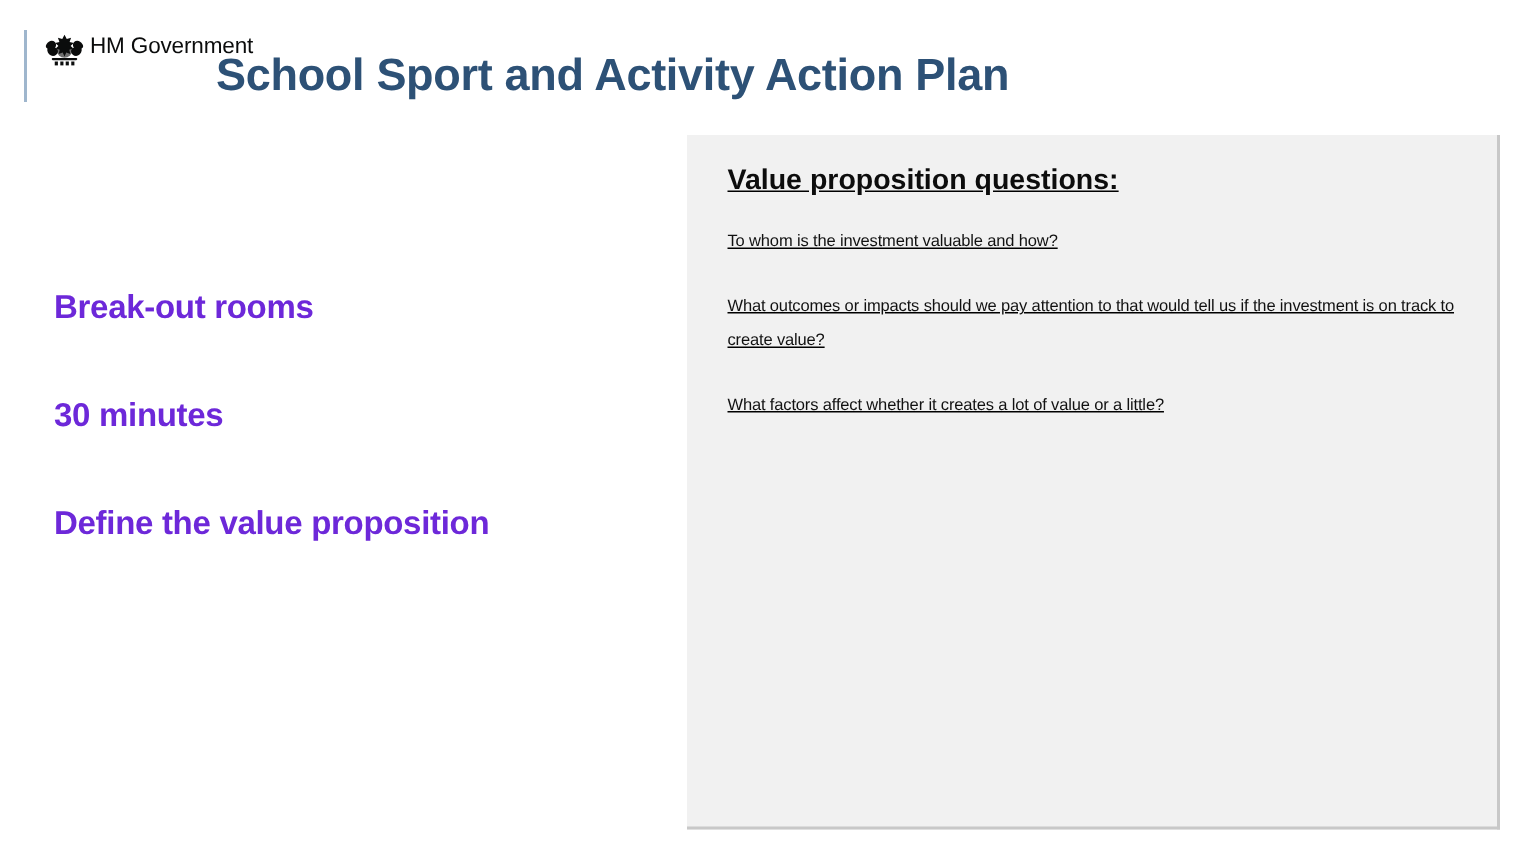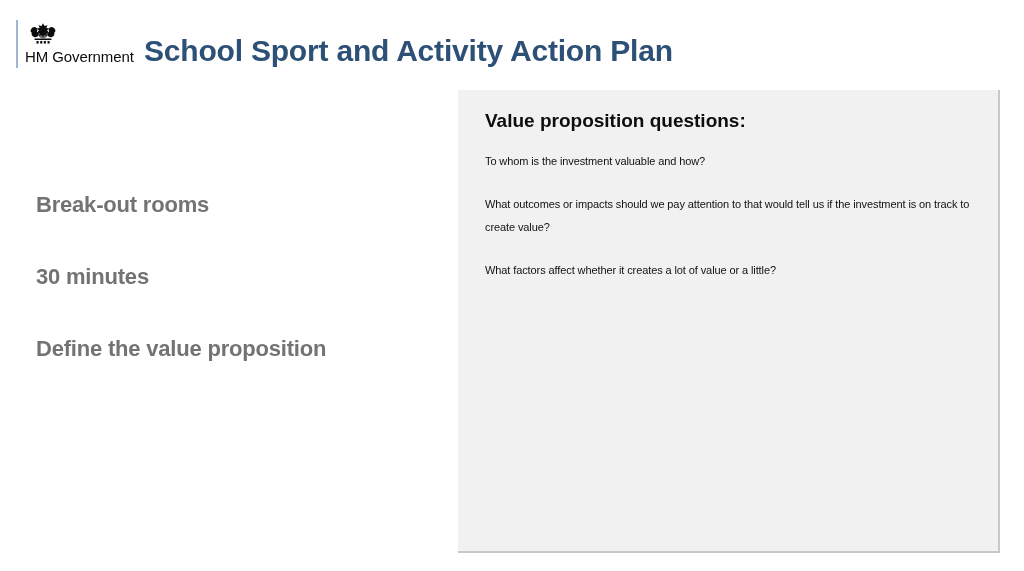--- a/index.html
+++ b/index.html
@@ -42,21 +42,21 @@
 
   .logo-rule {
     width: 2px;
     background: #9fb6cd;
     margin-right: 7px;
     flex: none;
   }
 
   .logo-body {
     display: flex;
-    flex-direction: column;
+    flex-direction: row;
     justify-content: flex-start;
   }
 
   .crest {
     width: 34px;
     height: 26px;
     display: block;
     margin-left: 1px;
   }
 
@@ -87,21 +87,21 @@
     position: absolute;
     left: 36px;
     top: 190px;
     width: 400px;
   }
 
   .agenda-item {
     font-family: "Liberation Sans", sans-serif;
     font-size: 22px;
     font-weight: bold;
-    color: #737373;
+    color: #6d28d9;
     letter-spacing: -0.2px;
     height: 72px;
     line-height: 30px;
     white-space: nowrap;
   }
 
   
   .panel {
     position: absolute;
     left: 458px;
@@ -109,20 +109,21 @@
     width: 542px;
     height: 463px;
     background: #f1f1f1;
     border-right: 2px solid #c8c8c8;
     border-bottom: 2px solid #c8c8c8;
     box-sizing: border-box;
   }
 
   .panel-inner {
     padding: 18px 24px 0 27px;
+    text-decoration: underline;
   }
 
   .panel-heading {
     font-family: "Liberation Sans", sans-serif;
     font-size: 19px;
     font-weight: bold;
     color: #0d0d0d;
     line-height: 26px;
     margin: 0 0 16px 0;
   }

